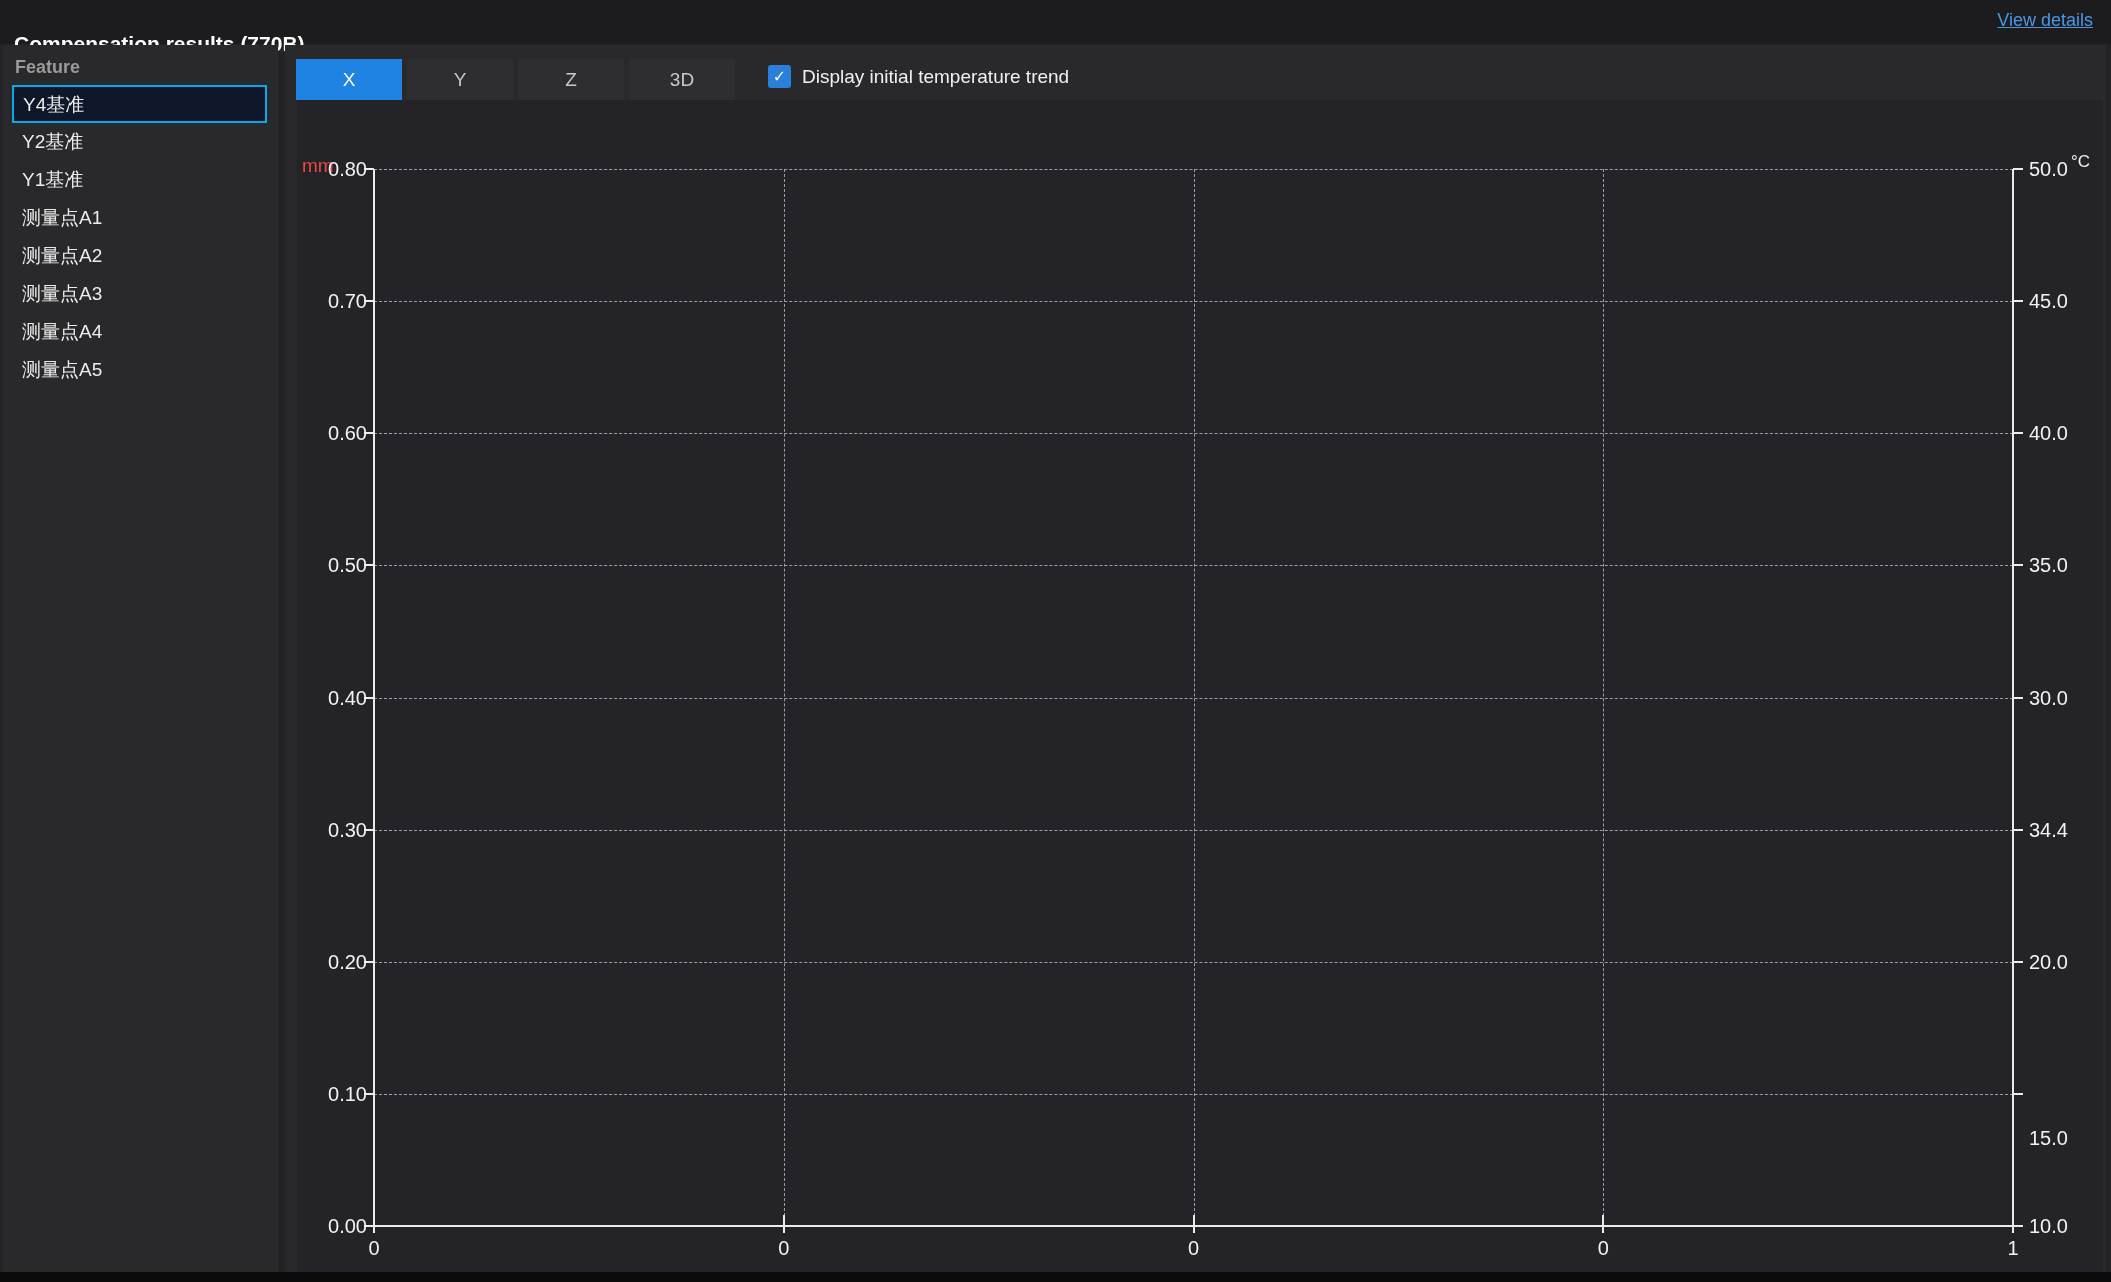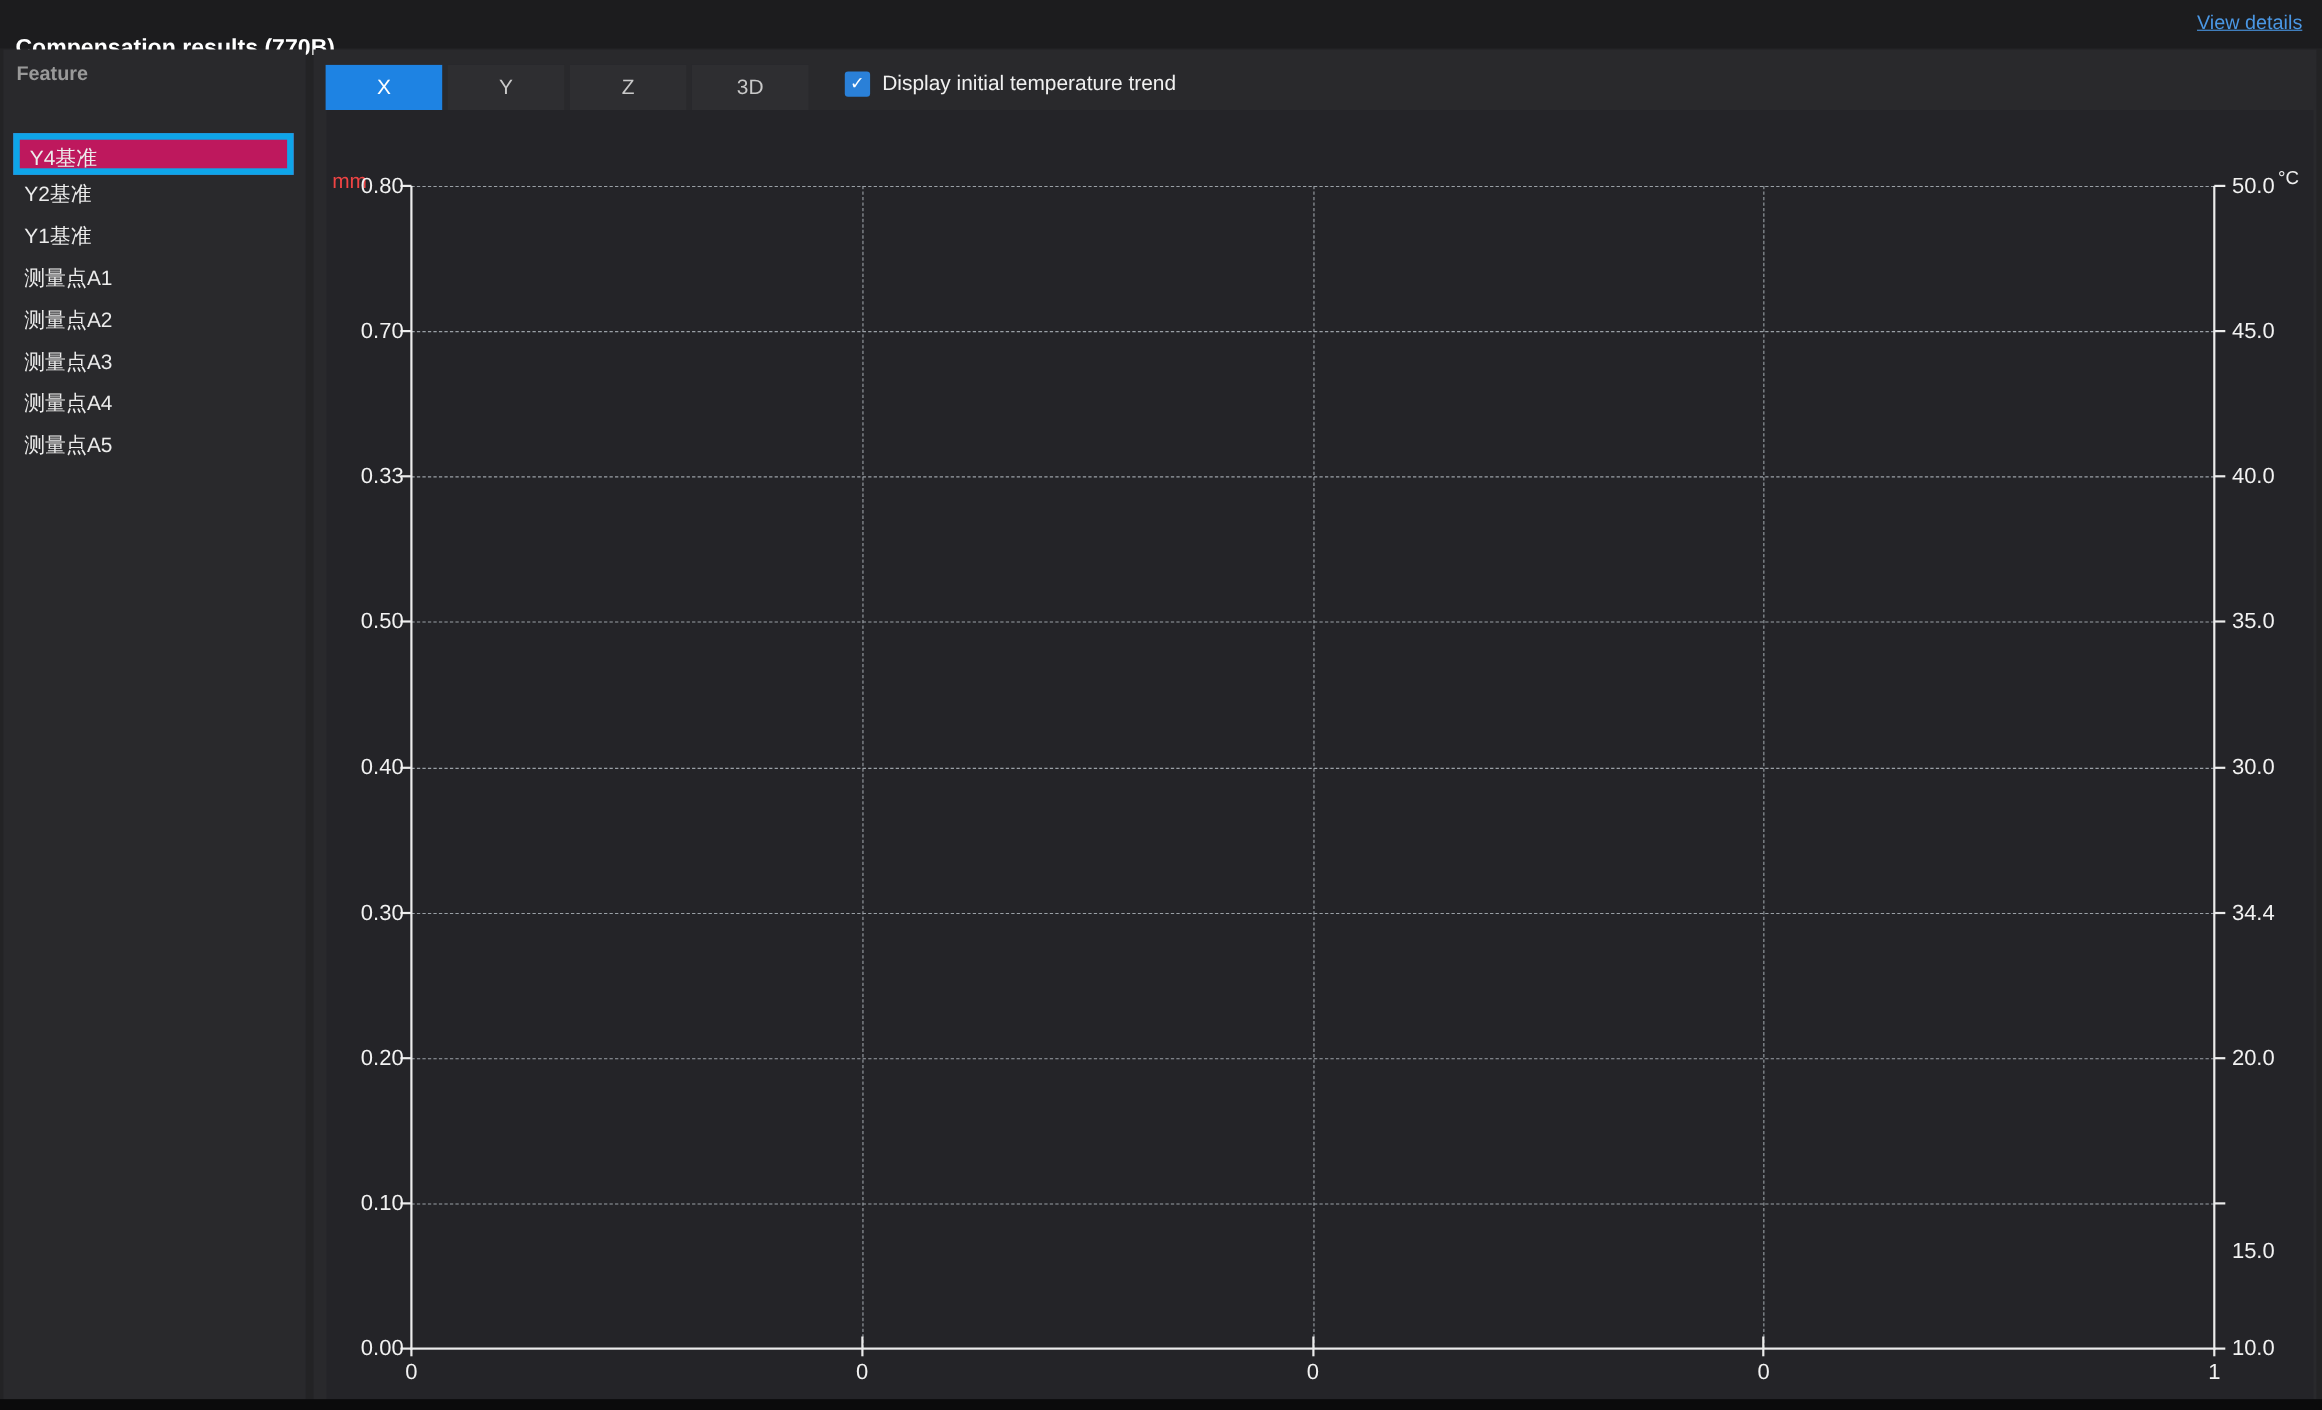--- a/index.html
+++ b/index.html
@@ -15,21 +15,21 @@
   .app-title { position:absolute; left:14px; top:8px; font-size:21px; font-weight:bold; color:#ffffff;margin-top:24px; }
   .view-details { position:absolute; right:18px; top:10px; font-size:18px; color:#4a97e4;
                   text-decoration:underline; cursor:pointer; }
 
   
   .sidebar { position:absolute; left:3px; top:45px; width:275px; height:1227px; background:#29292c; }
   .feature-header { position:absolute; left:12px; top:12px; font-size:18px; font-weight:bold; color:#9a9a9a; }
   .feature-list { position:absolute; left:0; top:40px; right:0; }
   .feature-item { height:38px; line-height:36px; margin:0 11px 0 9px; padding-left:9px;
                   font-size:19px; color:#ececec; cursor:pointer; border:1px solid transparent; }
-  .feature-item.selected { background:#be185d; border:6px solid #0ea5e9;margin-top:36px; }
+  .feature-item.selected { background:#0f172a; border:2px solid #0ea5e9; }
 
   
   .main { position:absolute; left:285px; top:45px; width:1821px; height:1227px; background:#29292c; }
 
   .tab-bar { position:absolute; left:11px; top:14px; display:flex; gap:5px; }
   .tab { width:106px; height:41px; line-height:41px; text-align:center; font-size:19px;
          color:#c9c9c9; background:#2e2e31; cursor:pointer; }
   .tab.active { background:#1e83e3; color:#ffffff; }
 
   .trend-checkbox { position:absolute; left:483px; top:20px; display:flex; align-items:center;
@@ -114,21 +114,21 @@
       <div class="tick" style="left: 67px; top: 68px; width: 10px; height: 2px; background: rgb(236, 236, 236);"></div>
       <div class="tick" style="left: 1716px; top: 68px; width: 10px; height: 2px; background: rgb(236, 236, 236);"></div>
       <div class="ylabel left" style="right: 1736px; top: 57px;">0.80</div>
       <div class="ylabel" style="left: 1732px; top: 57px;">50.0</div>
       <div class="tick" style="left: 67px; top: 200.125px; width: 10px; height: 2px; background: rgb(236, 236, 236);"></div>
       <div class="tick" style="left: 1716px; top: 200.125px; width: 10px; height: 2px; background: rgb(236, 236, 236);"></div>
       <div class="ylabel left" style="right: 1736px; top: 189.125px;">0.70</div>
       <div class="ylabel" style="left: 1732px; top: 189.125px;">45.0</div>
       <div class="tick" style="left: 67px; top: 332.25px; width: 10px; height: 2px; background: rgb(236, 236, 236);"></div>
       <div class="tick" style="left: 1716px; top: 332.25px; width: 10px; height: 2px; background: rgb(236, 236, 236);"></div>
-      <div class="ylabel left" style="right: 1736px; top: 321.25px;">0.33</div>
+      <div class="ylabel left" style="right: 1736px; top: 321.25px;">0.60</div>
       <div class="ylabel" style="left: 1732px; top: 321.25px;">40.0</div>
       <div class="tick" style="left: 67px; top: 464.375px; width: 10px; height: 2px; background: rgb(236, 236, 236);"></div>
       <div class="tick" style="left: 1716px; top: 464.375px; width: 10px; height: 2px; background: rgb(236, 236, 236);"></div>
       <div class="ylabel left" style="right: 1736px; top: 453.375px;">0.50</div>
       <div class="ylabel" style="left: 1732px; top: 453.375px;">35.0</div>
       <div class="tick" style="left: 67px; top: 596.5px; width: 10px; height: 2px; background: rgb(236, 236, 236);"></div>
       <div class="tick" style="left: 1716px; top: 596.5px; width: 10px; height: 2px; background: rgb(236, 236, 236);"></div>
       <div class="ylabel left" style="right: 1736px; top: 585.5px;">0.40</div>
       <div class="ylabel" style="left: 1732px; top: 585.5px;">30.0</div>
       <div class="tick" style="left: 67px; top: 728.625px; width: 10px; height: 2px; background: rgb(236, 236, 236);"></div>

